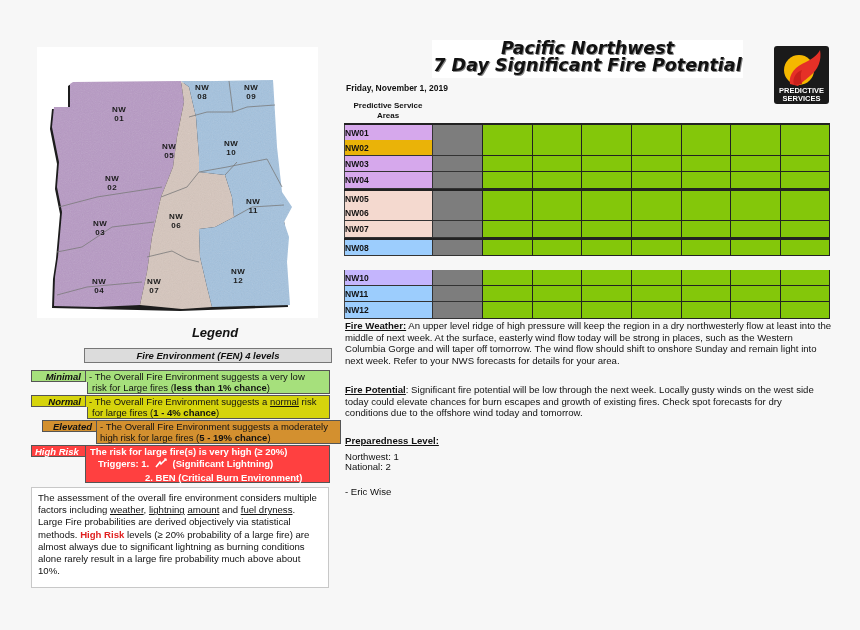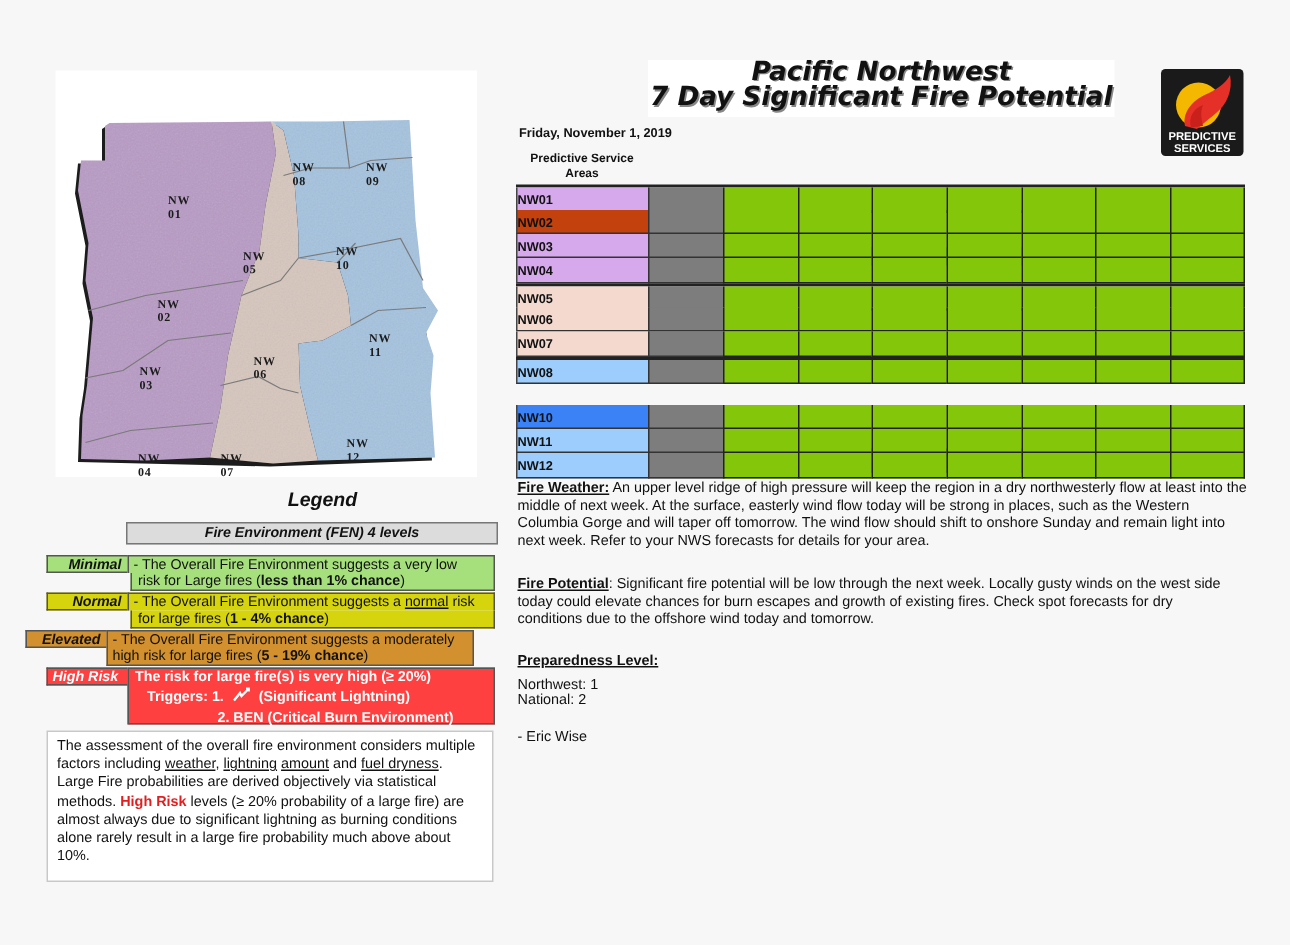--- a/index.html
+++ b/index.html
@@ -8,22 +8,22 @@
     background:#f7f7f7;
     font-family:"Liberation Sans", sans-serif;
     color:#111;
   }
   .abs { position:absolute; }
 
   
   #map-box { left:37px; top:47px; width:281px; height:271px; background:#ffffff; }
   #map-box svg { position:absolute; left:0; top:0; }
   .map-label {
-    position:absolute; font-family:Liberation Serif, serif; font-weight:bold;
-    font-size:8px; line-height:9px; text-align:left; color:#1b1b1b; letter-spacing:0.5px;margin-top:24px;
+    position:absolute; font-family:Liberation Sans, sans-serif; font-weight:bold;
+    font-size:8px; line-height:9px; text-align:center; color:#1b1b1b; letter-spacing:0.5px;
   }
 
   
   #legend-title { left:160px; top:325px; width:110px; text-align:center;
     font-size:13px; font-weight:bold; font-style:italic; }
   #fen-header { left:84px; top:348px; width:246px; height:13px;
     background:#dcdcdc; border:1px solid #777; text-align:center;
     font-size:9.5px; font-weight:bold; font-style:italic; line-height:13px; }
   .lev { position:absolute; font-size:9.5px; line-height:12px; }
   .lev .tag { position:absolute; left:0; top:0; height:12px; text-align:right;
@@ -167,21 +167,21 @@
 <div class="lev" style="left:31px;top:395px;width:299px;height:24px;">
   <div class="tag" style="width:54px;background:#d6d40c;">Normal</div>
   <div class="body" style="left:54px;top:0;width:245px;height:12px;background:#d6d40c;border-bottom:none;">
     <span>- The Overall Fire Environment suggests a </span><u>normal</u><span> risk</span>
   </div>
   <div class="body" style="left:56px;top:12px;width:243px;height:12px;background:#d6d40c;border-top:none;padding-left:4px;">
     <span>for large fires (</span><b>1 - 4% chance</b><span>)</span>
   </div>
 </div>
 
-<div class="lev" style="left:17px;top:420px;width:299px;height:24px;">
+<div class="lev" style="left:42px;top:420px;width:299px;height:24px;">
   <div class="tag" style="width:54px;background:#d3902f;">Elevated</div>
   <div class="body" style="left:54px;top:0;width:245px;height:12px;background:#d3902f;border-bottom:none;">
     <span>- The Overall Fire Environment suggests a moderately</span>
   </div>
   <div class="body" style="left:54px;top:12px;width:245px;height:12px;background:#d3902f;border-top:none;">
     <span>high risk for large fires (</span><b>5 - 19% chance</b><span>)</span>
   </div>
 </div>
 
 <div class="lev" style="left:31px;top:445px;width:299px;height:38px;color:#fff;font-weight:bold;">
@@ -242,21 +242,21 @@
         <div class="cell ytd-cell" style="left: 88px; width: 50px;"></div>
         <div class="cell day-cell" style="left: 138px; width: 50px; background: rgb(132, 199, 10);"></div>
         <div class="cell day-cell" style="left: 188px; width: 49px; background: rgb(132, 199, 10);"></div>
         <div class="cell day-cell" style="left: 237px; width: 50px; background: rgb(132, 199, 10);"></div>
         <div class="cell day-cell" style="left: 287px; width: 50px; background: rgb(132, 199, 10);"></div>
         <div class="cell day-cell" style="left: 337px; width: 49px; background: rgb(132, 199, 10);"></div>
         <div class="cell day-cell" style="left: 386px; width: 50px; background: rgb(132, 199, 10);"></div>
         <div class="cell day-cell" style="left: 436px; width: 50px; background: rgb(132, 199, 10); border-right: 1px solid rgb(34, 34, 34);"></div>
       </div>
       <div class="row" style="top: 17px; height: 16px; width: 486px;">
-        <div class="cell area-cell" style="left: 0px; width: 88px; background: #c2410c; border-left: 1px solid rgb(68, 68, 68); line-height: 16px;">NW02</div>
+        <div class="cell area-cell" style="left: 0px; width: 88px; background: #eab308; border-left: 1px solid rgb(68, 68, 68); line-height: 16px;">NW02</div>
         <div class="cell ytd-cell" style="left: 88px; width: 50px;"></div>
         <div class="cell day-cell" style="left: 138px; width: 50px; background: rgb(132, 199, 10);"></div>
         <div class="cell day-cell" style="left: 188px; width: 49px; background: rgb(132, 199, 10);"></div>
         <div class="cell day-cell" style="left: 237px; width: 50px; background: rgb(132, 199, 10);"></div>
         <div class="cell day-cell" style="left: 287px; width: 50px; background: rgb(132, 199, 10);"></div>
         <div class="cell day-cell" style="left: 337px; width: 49px; background: rgb(132, 199, 10);"></div>
         <div class="cell day-cell" style="left: 386px; width: 50px; background: rgb(132, 199, 10);"></div>
         <div class="cell day-cell" style="left: 436px; width: 50px; background: rgb(132, 199, 10); border-right: 1px solid rgb(34, 34, 34);"></div>
       </div>
       <div class="row" style="top: 33px; height: 16px; width: 486px;">
@@ -330,21 +330,21 @@
         <div class="cell ytd-cell" style="left: 88px; width: 50px;"></div>
         <div class="cell day-cell" style="left: 138px; width: 50px; background: rgb(132, 199, 10);"></div>
         <div class="cell day-cell" style="left: 188px; width: 49px; background: rgb(132, 199, 10);"></div>
         <div class="cell day-cell" style="left: 237px; width: 50px; background: rgb(132, 199, 10);"></div>
         <div class="cell day-cell" style="left: 287px; width: 50px; background: rgb(132, 199, 10);"></div>
         <div class="cell day-cell" style="left: 337px; width: 49px; background: rgb(132, 199, 10);"></div>
         <div class="cell day-cell" style="left: 386px; width: 50px; background: rgb(132, 199, 10);"></div>
         <div class="cell day-cell" style="left: 436px; width: 50px; background: rgb(132, 199, 10); border-right: 1px solid rgb(34, 34, 34);"></div>
       </div>
       <div class="row" style="top: 147px; height: 16px; width: 486px;">
-        <div class="cell area-cell" style="left: 0px; width: 88px; background: #3b82f6; border-left: 1px solid rgb(68, 68, 68); line-height: 16px;">NW10</div>
+        <div class="cell area-cell" style="left: 0px; width: 88px; background: #c4b5fd; border-left: 1px solid rgb(68, 68, 68); line-height: 16px;">NW10</div>
         <div class="cell ytd-cell" style="left: 88px; width: 50px;"></div>
         <div class="cell day-cell" style="left: 138px; width: 50px; background: rgb(132, 199, 10);"></div>
         <div class="cell day-cell" style="left: 188px; width: 49px; background: rgb(132, 199, 10);"></div>
         <div class="cell day-cell" style="left: 237px; width: 50px; background: rgb(132, 199, 10);"></div>
         <div class="cell day-cell" style="left: 287px; width: 50px; background: rgb(132, 199, 10);"></div>
         <div class="cell day-cell" style="left: 337px; width: 49px; background: rgb(132, 199, 10);"></div>
         <div class="cell day-cell" style="left: 386px; width: 50px; background: rgb(132, 199, 10);"></div>
         <div class="cell day-cell" style="left: 436px; width: 50px; background: rgb(132, 199, 10); border-right: 1px solid rgb(34, 34, 34);"></div>
       </div>
       <div class="row" style="top: 163px; height: 16px; width: 486px;">

